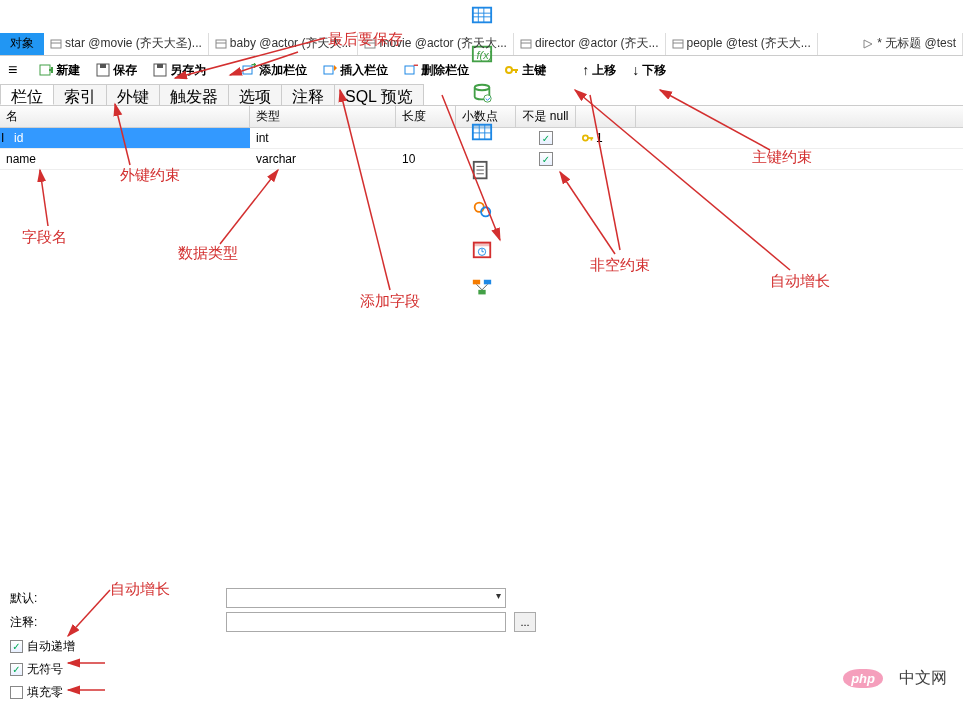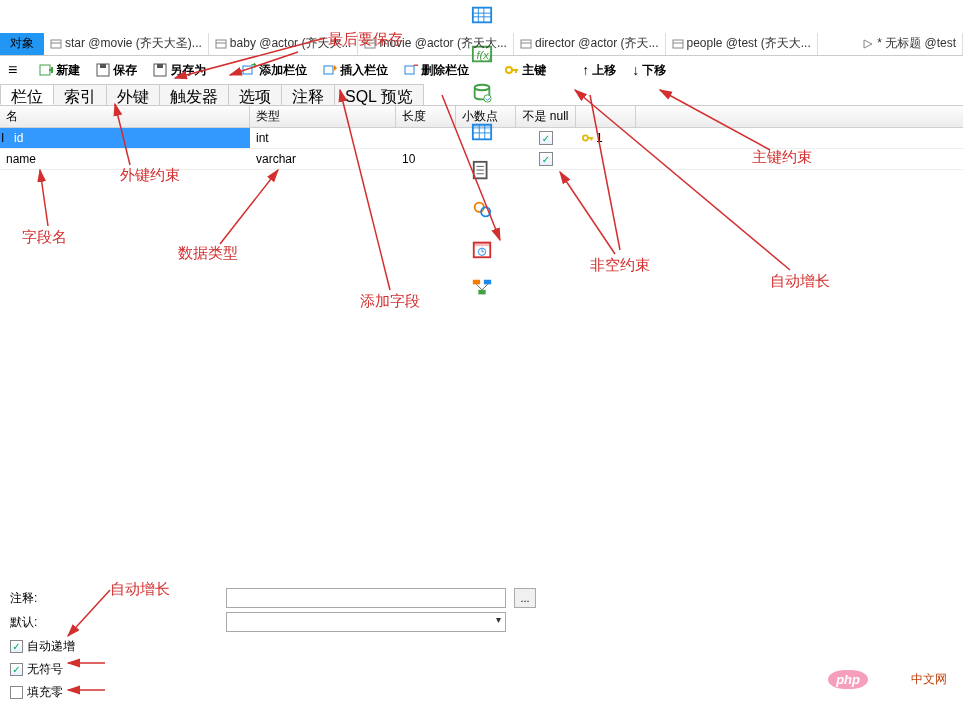--- a/index.html
+++ b/index.html
@@ -55,21 +55,21 @@
 .bp-dd { width: 280px; height: 20px; border: 1px solid #aaa; background:#fff; position:relative; }
 .bp-dd::after { content:"▾"; position:absolute; right:4px; top:1px; font-size:10px; color:#333; }
 .bp-btn { width: 22px; height: 20px; border:1px solid #aaa; background:#f0f0f0; text-align:center; font-size:11px; }
 .bp-chk-row { display:flex; align-items:center; gap:4px; margin:6px 0; font-size:12px; }
 .bp-chk { width:13px; height:13px; border:1px solid #888; display:inline-flex; align-items:center; justify-content:center; font-size:10px; color:#0a5; background:linear-gradient(#fff,#e8f0ff); }
 
 .annot { position:absolute; color:#d32f2f; font-size:15px; pointer-events:none; font-family: "SimSun", serif; }
 
 .php-logo { position:absolute; right: 16px; bottom: 26px; display:flex; align-items:center; gap:16px; }
 .php-logo .bubble { background:#f48fb1; color:#fff; border-radius:50% / 60%; padding: 2px 8px; font-weight:bold; font-style:italic; font-size:13px; opacity:0.85; }
-.php-logo .txt { color:#c2410c; font-size:12px;margin-left:27px; }
+.php-logo .txt { color:#404040; font-size:16px; }
 
 svg.arrow-svg { position:absolute; top:0; left:0; width:963px; height:715px; pointer-events:none; }
 </style>
 </head>
 <body>
 
 <div class="top-icons">
   <span><svg viewBox="0 0 24 24">
         <rect x="2" y="4" width="20" height="16" fill="none" stroke="#1e88e5" stroke-width="2"></rect>
         <line x1="2" y1="10" x2="22" y2="10" stroke="#1e88e5"></line>
@@ -282,29 +282,29 @@
     <div class="gb-cell cell-dec"></div>
     <div class="gb-cell cell-null">
         <span class="chk">✓</span>
       </div>
     <div class="gb-cell cell-key"></div>
   </div>
 </div>
 
 <div class="bottom-panel">
   <div class="bp-row">
+    <span class="bp-label">默认:</span>
+    <span style="width:150px"></span>
+    <div class="bp-dd"></div>
+  </div>
+  <div class="bp-row">
     <span class="bp-label">注释:</span>
     <span style="width:150px"></span>
     <input class="bp-input" style="">
     <button class="bp-btn">...</button>
-  </div>
-  <div class="bp-row">
-    <span class="bp-label">默认:</span>
-    <span style="width:150px"></span>
-    <div class="bp-dd"></div>
   </div>
   <div class="bp-chk-row">
     <span class="bp-chk">✓</span>
     <span>自动递增</span>
   </div>
   <div class="bp-chk-row">
     <span class="bp-chk">✓</span>
     <span>无符号</span>
   </div>
   <div class="bp-chk-row">

